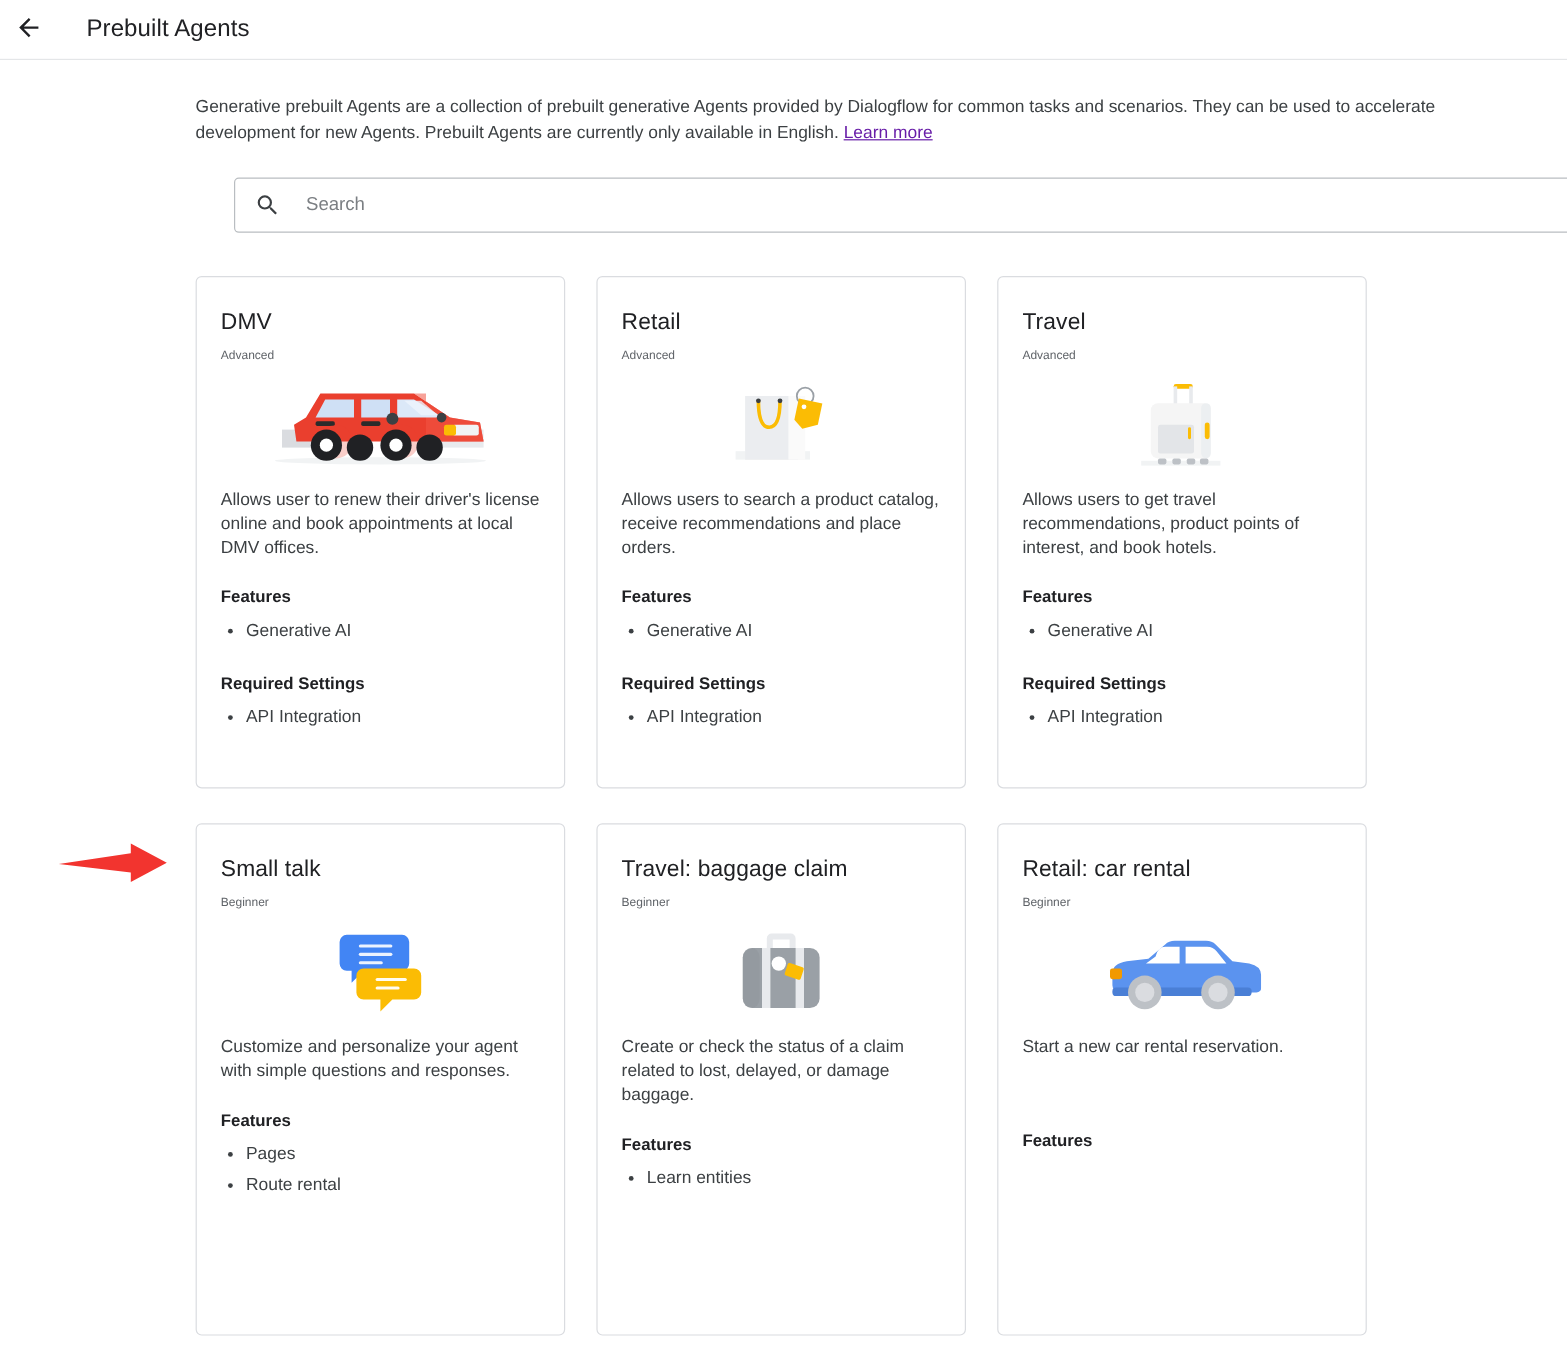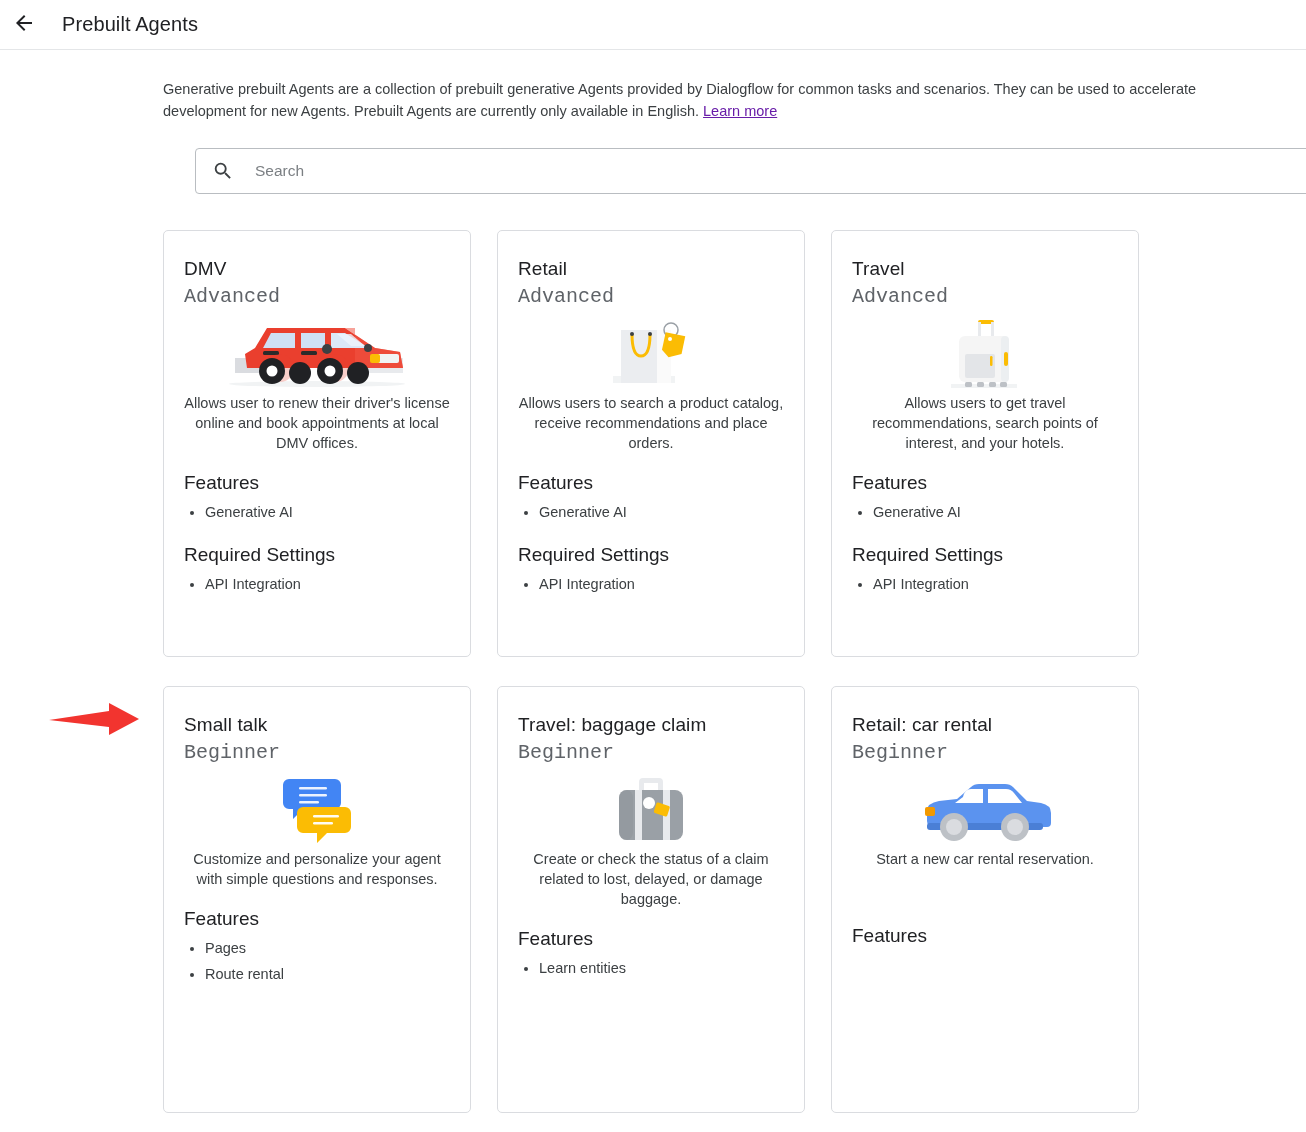--- a/index.html
+++ b/index.html
@@ -21,21 +21,21 @@
     background: #fff;
   }
   .back-btn {
     width: 24px; height: 24px;
     margin-left: 12px;
     display: flex; align-items: center; justify-content: center;
     cursor: pointer;
     background: none; border: none; padding: 0;
   }
   .page-title {
-    margin-left: 26px;
+    margin-left: 36px;
     font-size: 20px;
     color: #202124;
     letter-spacing: .1px;
     font-weight: 400;
   }
 
   
   .content {
     padding-left: 163px;
     padding-right: 68px;
@@ -98,42 +98,41 @@
   }
   .card-title {
     font-size: 19px;
     color: #202124;
     font-weight: 400;
     letter-spacing: .1px;
     margin: 0;
     line-height: 24px;
   }
   .card-level {
-    font-size: 20px;
+    font-size: 10px;
     color: #5f6368;
     margin-top: 6px;
     line-height: 20px;
-    font-family: Liberation Mono, monospace;
   }
   .card-art {
     height: 78px;
     display: flex;
     align-items: center;
     justify-content: center;
     margin-top: 8px;
   }
   .card-desc {
     font-size: 14.5px;
     line-height: 20px;
     color: #3c4043;
-    text-align: center;
+    margin-top: 14px;
   }
   .sec-head {
-    font-size: 19px;
-    font-weight: normal;
+    font-size: 14px;
+    font-weight: bold;
     color: #202124;
     margin-top: 20px;
     line-height: 20px;
   }
   .bullets {
     margin: 6px 0 0 0;
     padding-left: 21px;
     list-style: disc;
   }
   .bullets li {
@@ -266,21 +265,21 @@
           <rect x="56" y="20" width="8" height="46" rx="4" fill="#eceff1"></rect>
           <rect x="20" y="38" width="30" height="24" rx="2" fill="#e3e5e8"></rect>
           <rect x="45" y="40" width="2.5" height="10" rx="1.2" fill="#fbbc04"></rect>
           <rect x="59" y="36" width="4" height="14" rx="2" fill="#fbbc04"></rect>
           <rect x="20" y="66" width="7" height="5" rx="1.5" fill="#bdc1c6"></rect>
           <rect x="32" y="66" width="7" height="5" rx="1.5" fill="#bdc1c6"></rect>
           <rect x="44" y="66" width="7" height="5" rx="1.5" fill="#bdc1c6"></rect>
           <rect x="55" y="66" width="7" height="5" rx="1.5" fill="#bdc1c6"></rect>
         </svg>
       </div>
-      <div class="card-desc">Allows users to get travel recommendations, search points of interest, and your hotels.</div>
+      <div class="card-desc">Allows users to get travel recommendations, product points of interest, and book hotels.</div>
       <div class="sec-head">Features</div>
       <ul class="bullets">
         <li>Generative AI</li>
       </ul>
       <div class="sec-head">Required Settings</div>
       <ul class="bullets">
         <li>API Integration</li>
       </ul>
     </div>
 

